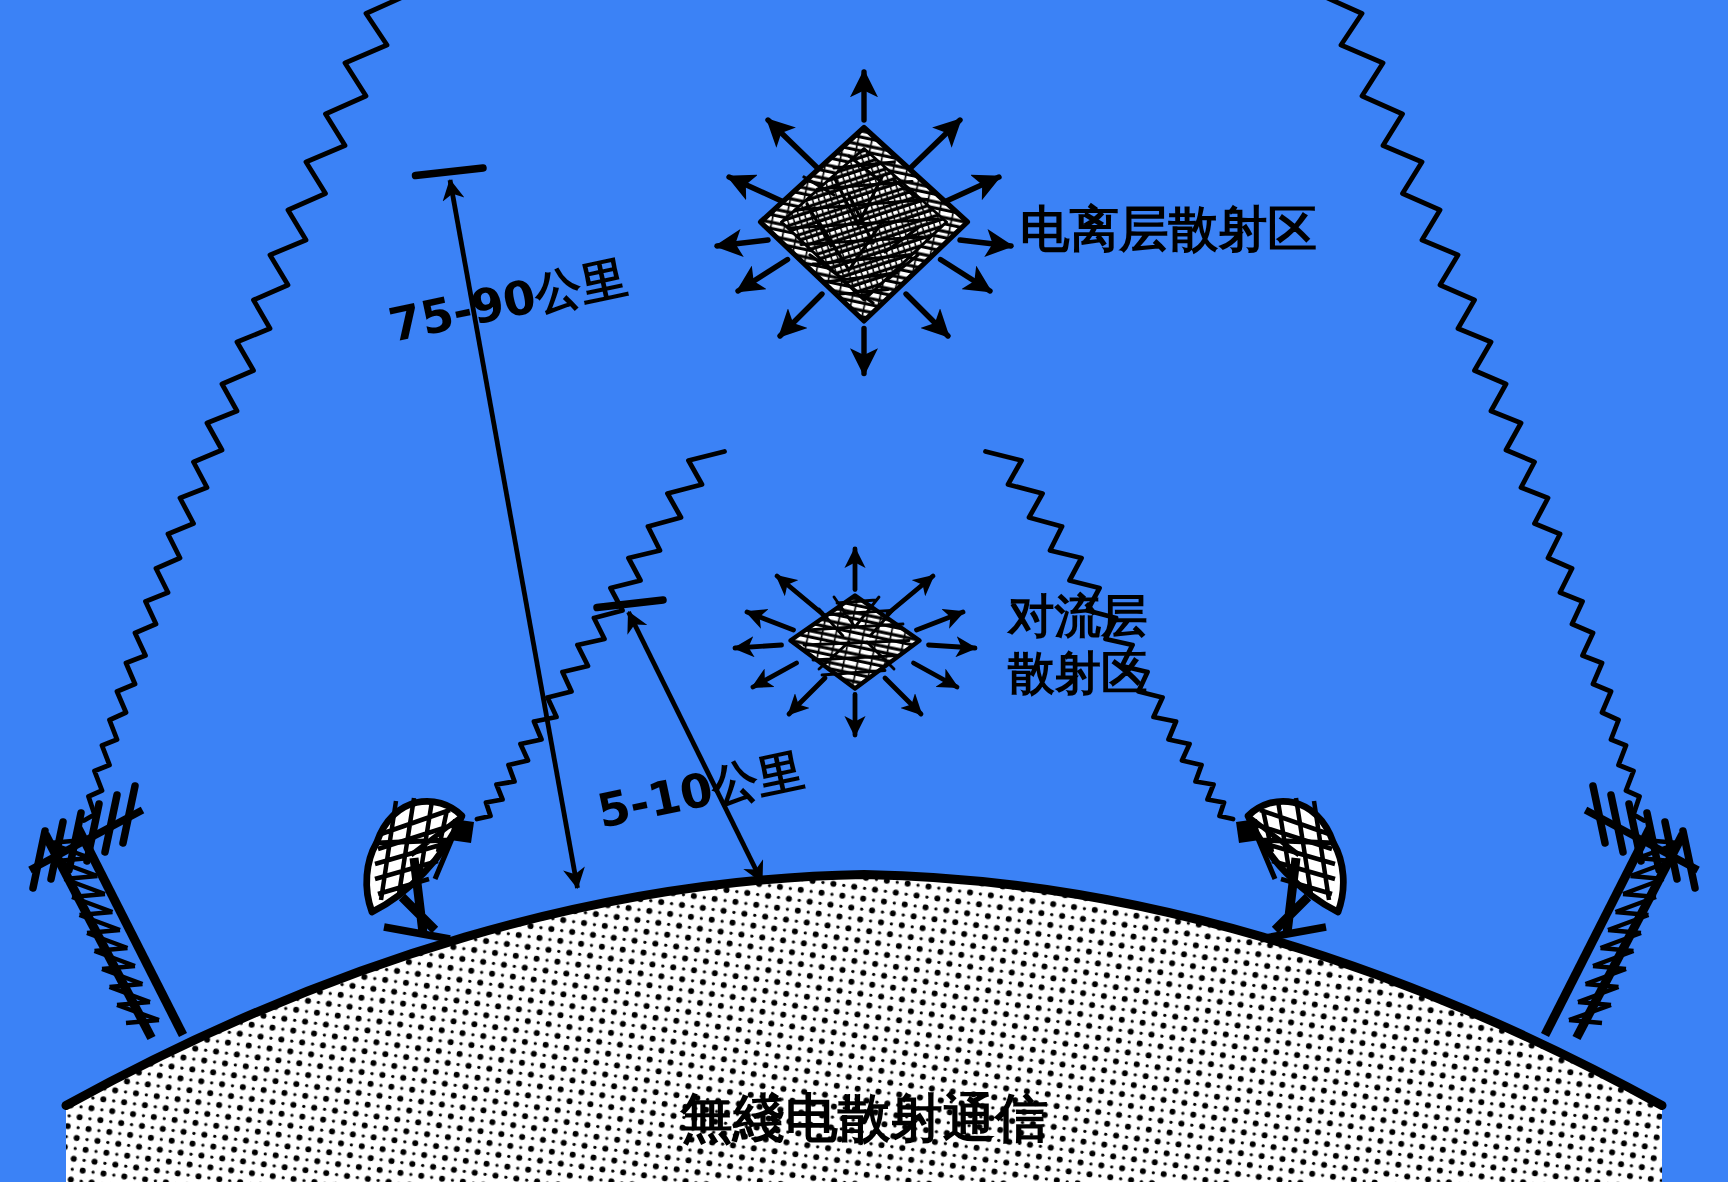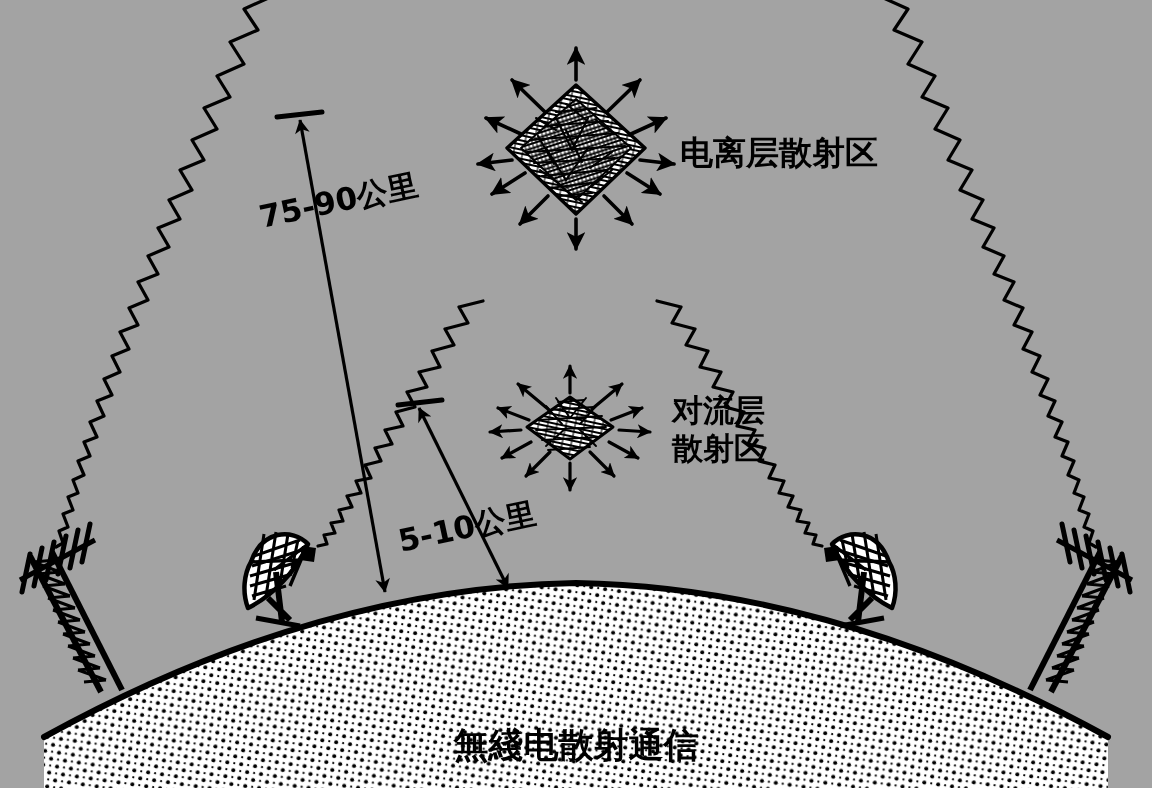--- a/index.html
+++ b/index.html
@@ -10,21 +10,21 @@
   body {
     width: 1152px;
     height: 788px;
     overflow: hidden;
     font-family: "Liberation Sans", sans-serif;
   }
   #diagram-root {
     position: relative;
     width: 1152px;
     height: 788px;
-    background: #a3a3a3;
+    background: #3b82f6;
   }
   svg#scatter-svg {
     position: absolute;
     left: 0;
     top: 0;
     width: 1152px;
     height: 788px;
     display: block;
   }
   .ink { stroke: #000000; fill: none; }

